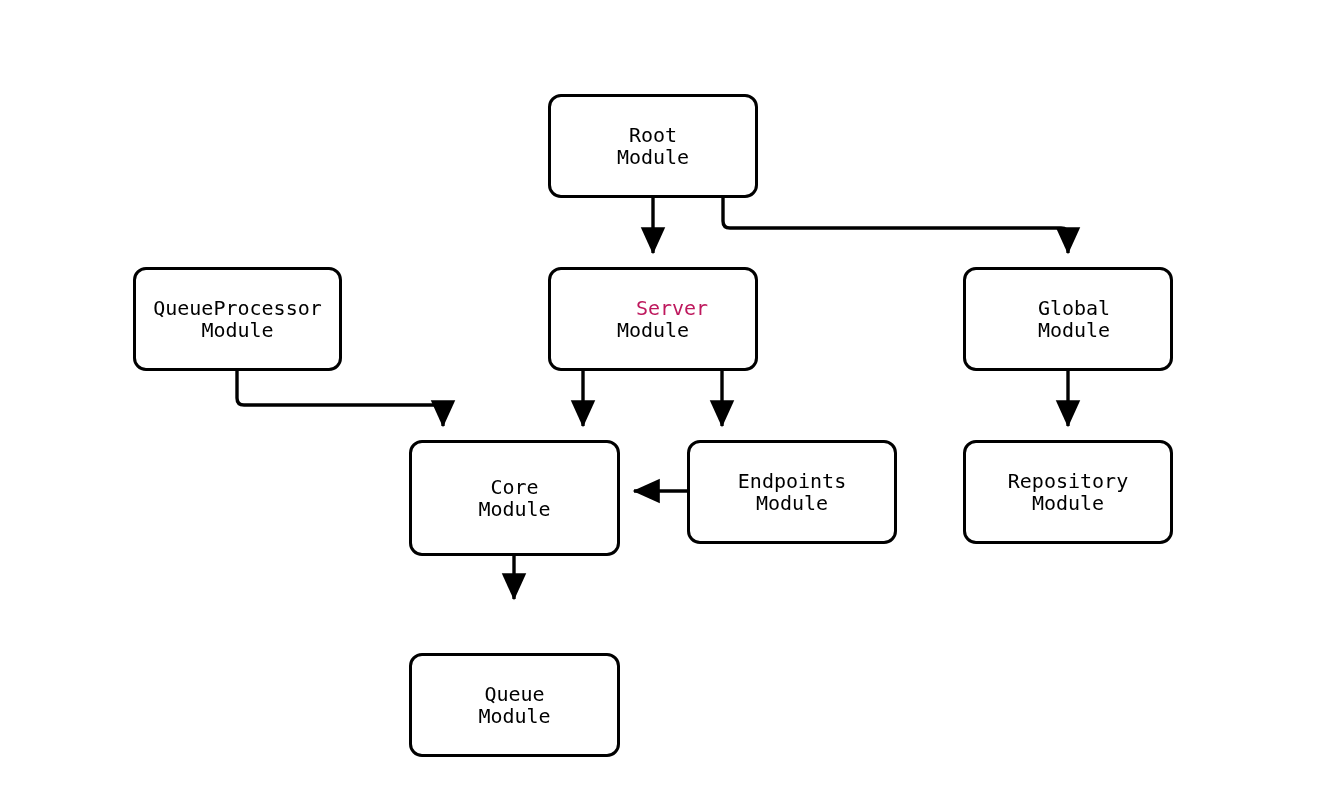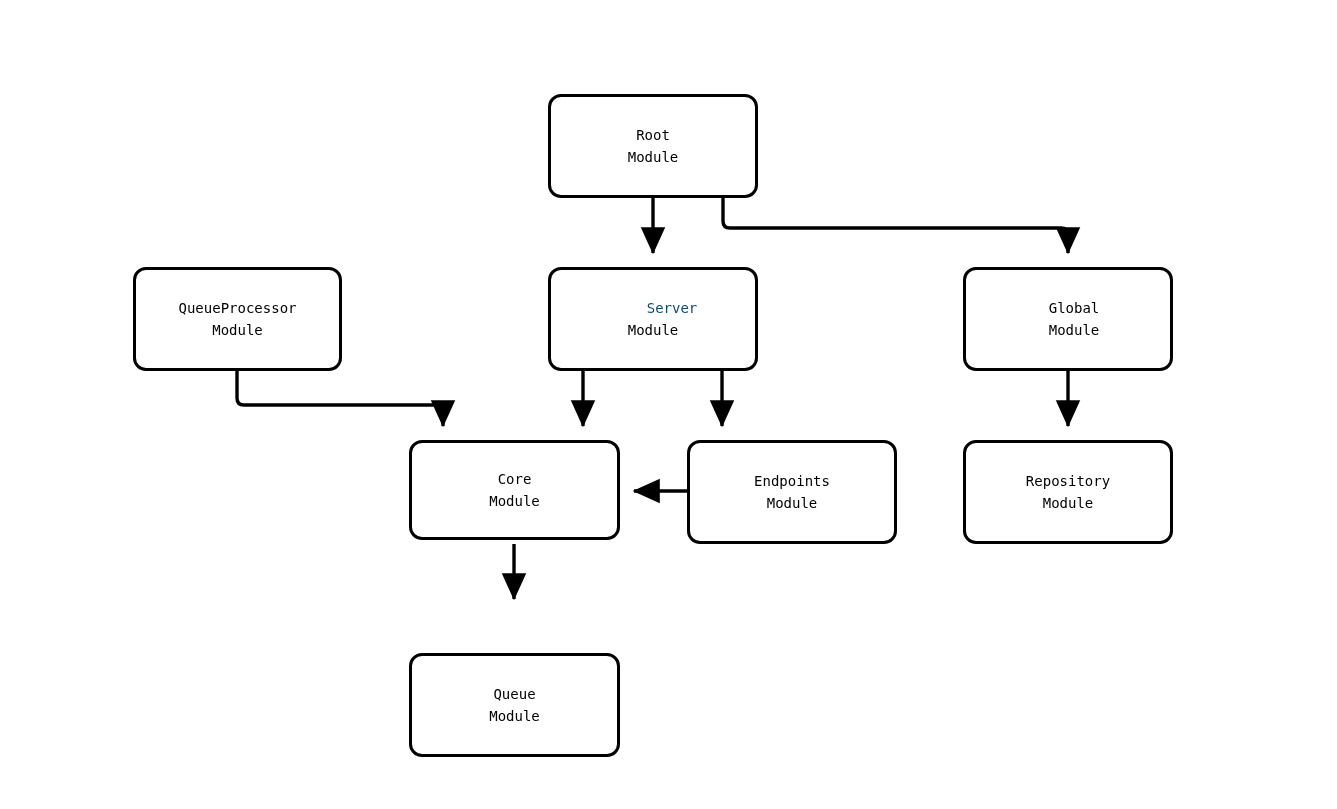--- a/index.html
+++ b/index.html
@@ -35,21 +35,21 @@
     border: 3.5px solid #000000;
     border-radius: 13px;
     display: flex;
     flex-direction: column;
     align-items: center;
     justify-content: center;
     z-index: 2;
   }
   .node-label {
     font-family: "DejaVu Sans Mono", "Liberation Mono", monospace;
-    font-size: 14px;
+    font-size: 20px;
     line-height: 22px;
     color: #000000;
     text-align: center;
     white-space: pre;
     letter-spacing: 0px;
   }
 </style>
 </head>
 <body>
 
@@ -83,30 +83,30 @@
     <div class="node-label" style="color: rgb(0, 0, 0);">Root</div>
     <div class="node-label" style="color: rgb(0, 0, 0);">Module</div>
   </div>
 
   <div class="node" style="left: 133px; top: 267px; width: 209px; height: 104px; background: rgb(255, 255, 255); border-color: rgb(0, 0, 0);">
     <div class="node-label" style="color: rgb(0, 0, 0);">QueueProcessor</div>
     <div class="node-label" style="color: rgb(0, 0, 0);">Module</div>
   </div>
 
   <div class="node" style="left: 548px; top: 267px; width: 210px; height: 104px; background: rgb(255, 255, 255); border-color: rgb(0, 0, 0);">
-    <div class="node-label" style="color: #0c4a6e; margin-left: 38px;">Server</div>
+    <div class="node-label" style="color: #be185d; margin-left: 38px;">Server</div>
     <div class="node-label" style="color: rgb(0, 0, 0);">Module</div>
   </div>
 
   <div class="node" style="left: 963px; top: 267px; width: 210px; height: 104px; background: rgb(255, 255, 255); border-color: rgb(0, 0, 0); padding-left: 12px;">
     <div class="node-label" style="color: rgb(0, 0, 0);">Global</div>
     <div class="node-label" style="color: rgb(0, 0, 0);">Module</div>
   </div>
 
-  <div class="node" style="left: 409px; top: 440px; width: 211px; height: 100px; background: rgb(255, 255, 255); border-color: rgb(0, 0, 0);">
+  <div class="node" style="left: 409px; top: 440px; width: 211px; height: 116px; background: rgb(255, 255, 255); border-color: rgb(0, 0, 0);">
     <div class="node-label" style="color: rgb(0, 0, 0);">Core</div>
     <div class="node-label" style="color: rgb(0, 0, 0);">Module</div>
   </div>
 
   <div class="node" style="left: 687px; top: 440px; width: 210px; height: 104px; background: rgb(255, 255, 255); border-color: rgb(0, 0, 0);">
     <div class="node-label" style="color: rgb(0, 0, 0);">Endpoints</div>
     <div class="node-label" style="color: rgb(0, 0, 0);">Module</div>
   </div>
 
   <div class="node" style="left: 963px; top: 440px; width: 210px; height: 104px; background: rgb(255, 255, 255); border-color: rgb(0, 0, 0);">

